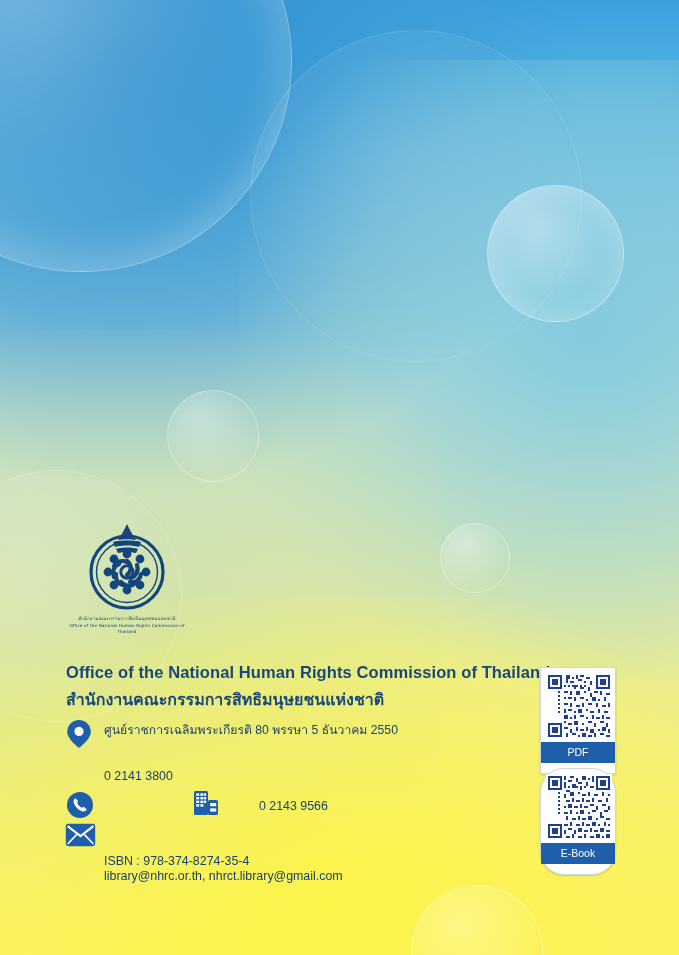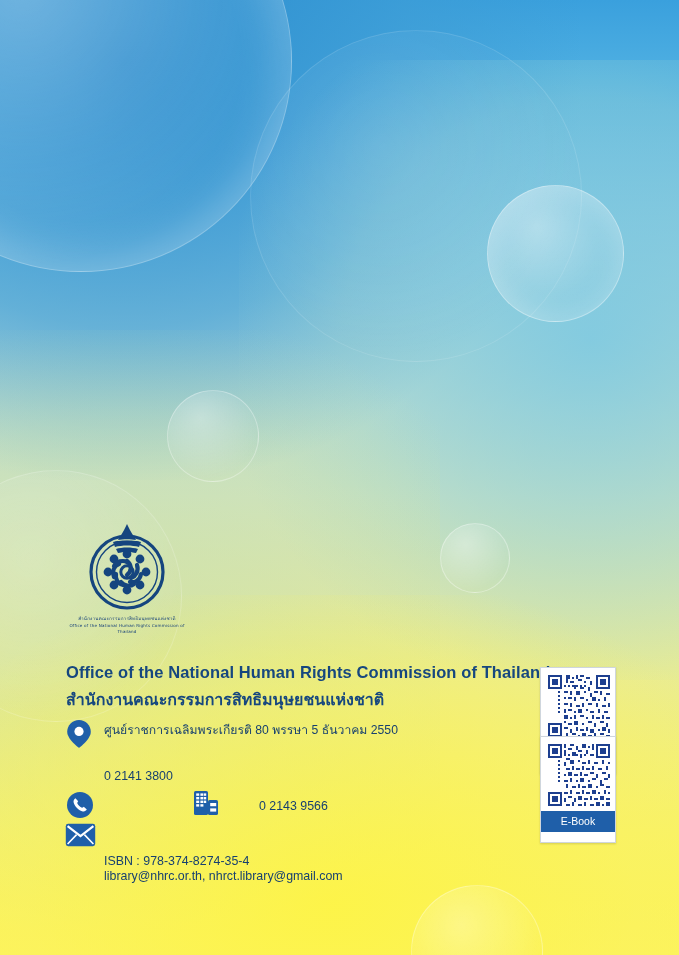--- a/index.html
+++ b/index.html
@@ -244,21 +244,21 @@
   .qr-card {
     position: absolute;
     width: 76px;
     background: #ffffff;
     border: 1px solid #cfd6dd;
     padding: 5px 5px 10px 5px;
     box-sizing: border-box;
     box-shadow: 0 1px 2px rgba(0,0,0,0.15);
   }
   .qr-card.pdf { left: 540px; top: 667px; }
-  .qr-card.ebook { left: 540px; top: 736px; }
+  .qr-card.ebook { left: 540px; top: 768px; border-radius: 24px; }
 
   .qr-img {
     width: 66px;
     height: 66px;
     display: block;
   }
   .qr-label {
     display: block;
     margin: 3px -5px 0 -5px;
     background: #1f5fa9;

